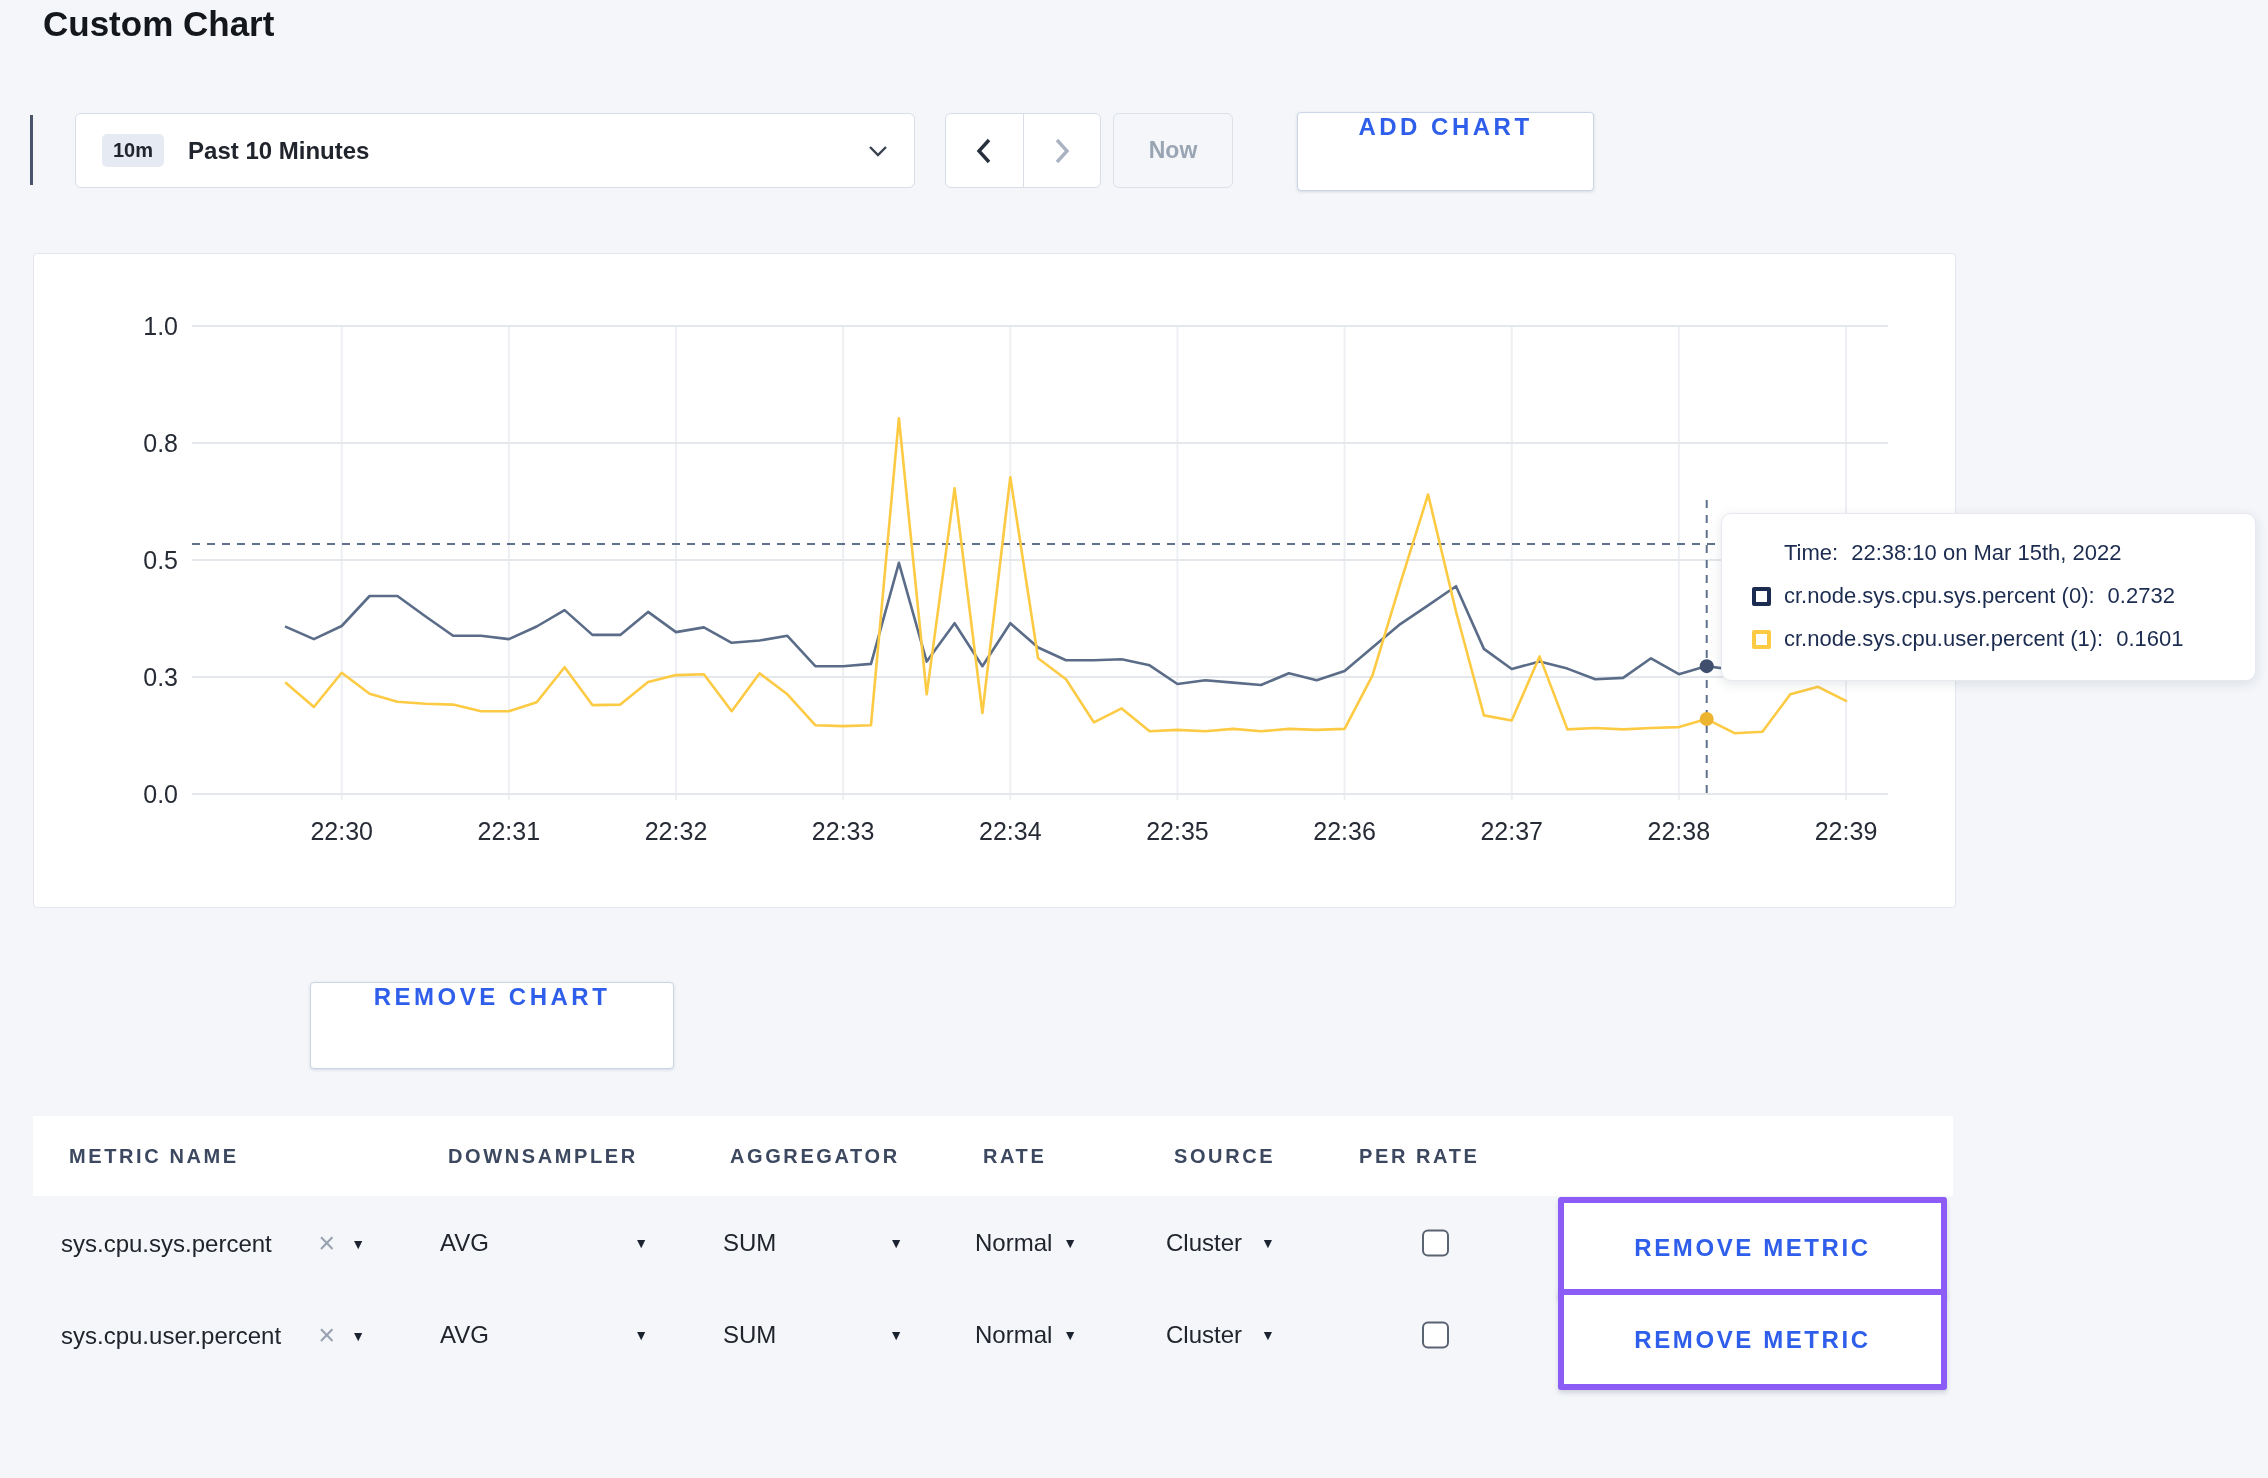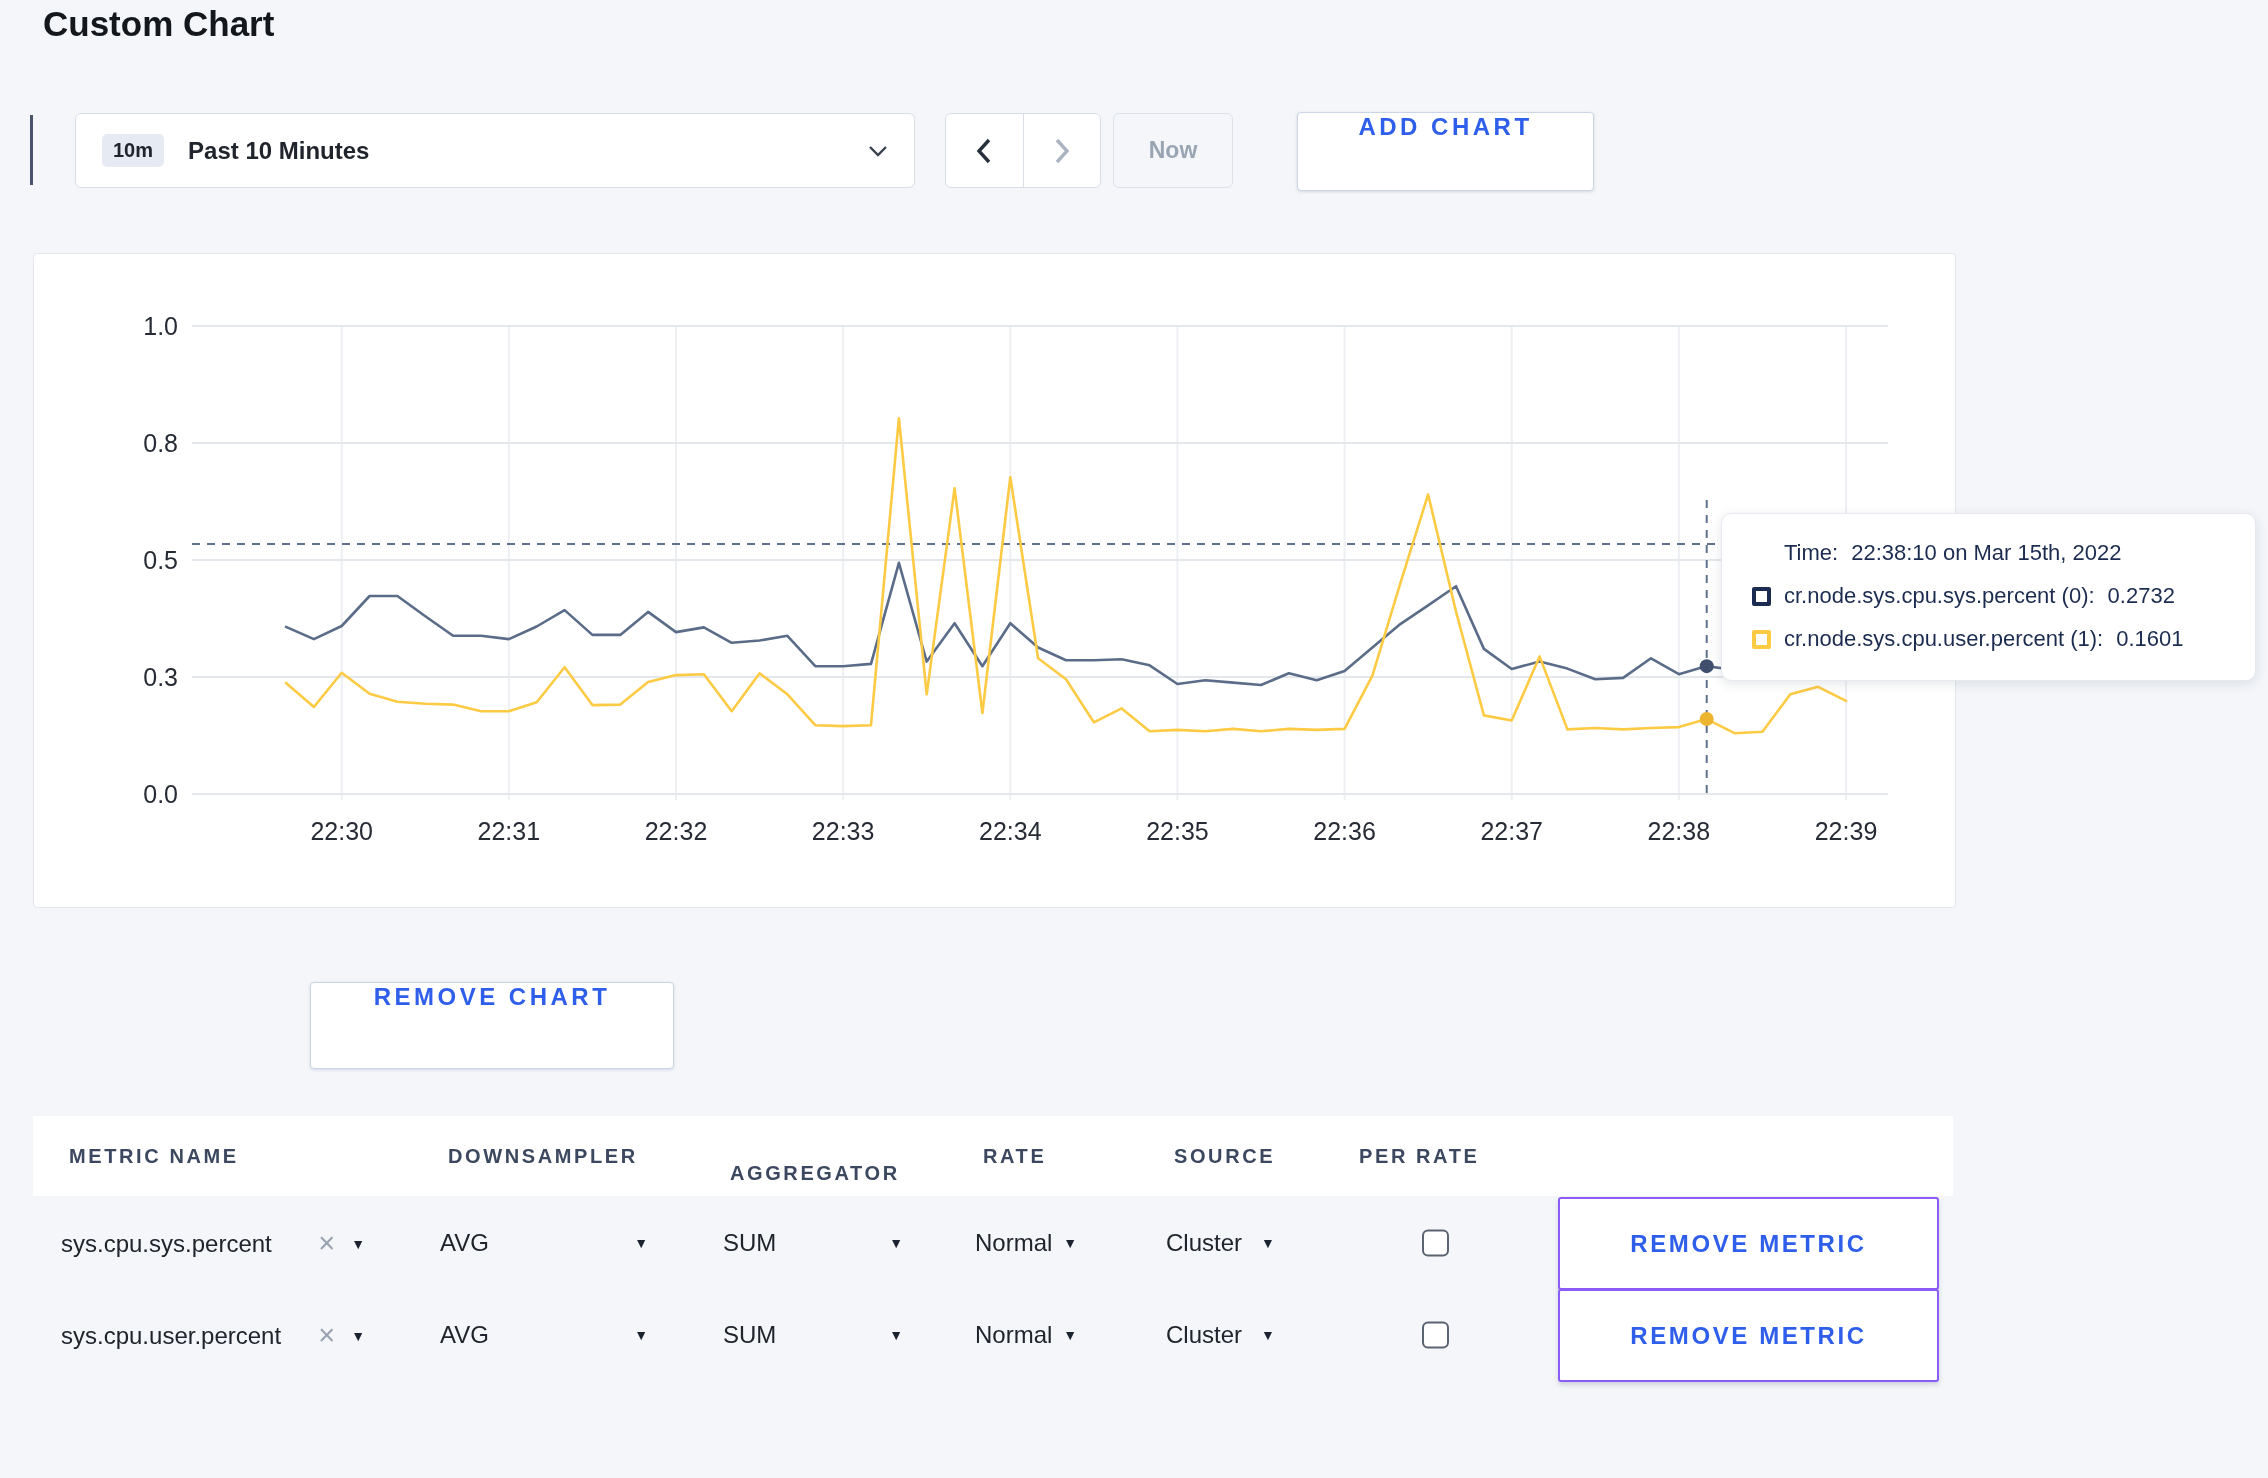--- a/index.html
+++ b/index.html
@@ -59,21 +59,21 @@
   .xicon{font-size:29px;color:#99a2b1;font-weight:400;line-height:1;cursor:pointer;}
   .c-metric{left:61px;width:304px;justify-content:space-between;}
   .c-metric .right{display:flex;align-items:center;gap:16px;}
   .c-ds{left:440px;width:208px;justify-content:space-between;cursor:pointer;}
   .c-ag{left:723px;width:180px;justify-content:space-between;cursor:pointer;}
   .c-rate{left:975px;gap:11px;cursor:pointer;}
   .c-src{left:1166px;gap:19px;cursor:pointer;}
   .checkbox{position:absolute;left:1422px;top:50%;transform:translateY(-50%);width:27px;height:27px;
             background:#fff;border:2.5px solid #5a6372;border-radius:6px;cursor:pointer;box-sizing:border-box;}
   .remove-metric{position:absolute;left:1558px;width:377px;height:89px;display:flex;align-items:center;
-                 justify-content:center;background:#fff;border:2px solid #8b5cf6;border-radius:3px;
+                 justify-content:center;background:#fff;border:6px solid #8b5cf6;border-radius:3px;
                  color:#2f5fea;font-size:24px;font-weight:600;letter-spacing:2.6px;cursor:pointer;
                  box-shadow:0 3px 4px rgba(140,150,170,.35);}
   #add-metric-button{left:50px;top:1383px;width:308px;height:85px;font-size:24px;border-color:#d6dcf0;}
 </style>
 </head>
 <body>
 
 <div id="stage">
 
   <div id="page-title" class="abs">Custom Chart</div>
@@ -167,21 +167,21 @@
     </div>
   </div>
 
   <div id="remove-chart-button" class="abs blue-btn" style="display:flex;">
     <span>REMOVE CHART</span>
   </div>
 
   <div id="table-header-band" class="abs">
     <span class="th" style="left:36px;">METRIC NAME</span>
     <span class="th" style="left:415px;">DOWNSAMPLER</span>
-    <span class="th" style="left:697px;margin-top:17px;">AGGREGATOR</span>
+    <span class="th" style="left:697px;">AGGREGATOR</span>
     <span class="th" style="left:950px;">RATE</span>
     <span class="th" style="left:1141px;">SOURCE</span>
     <span class="th" style="left:1326px;">PER RATE</span>
   </div>
 
   <div class="abs mrow" style="top:1199px;">
     <div class="cell c-metric">
       <span>sys.cpu.sys.percent</span>
       <span class="right">
         <span class="xicon">×</span>

